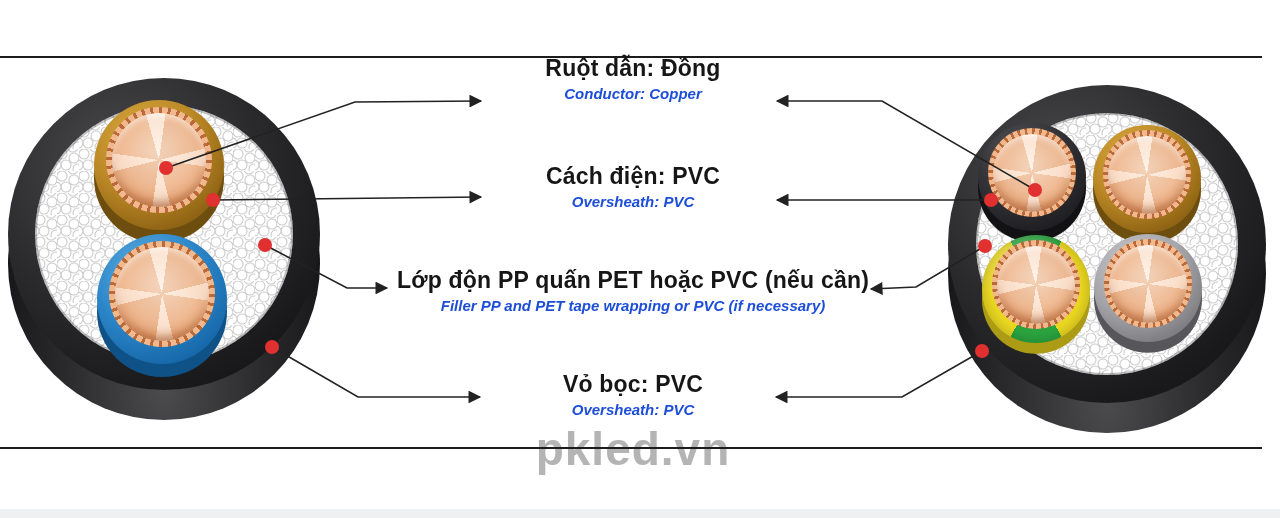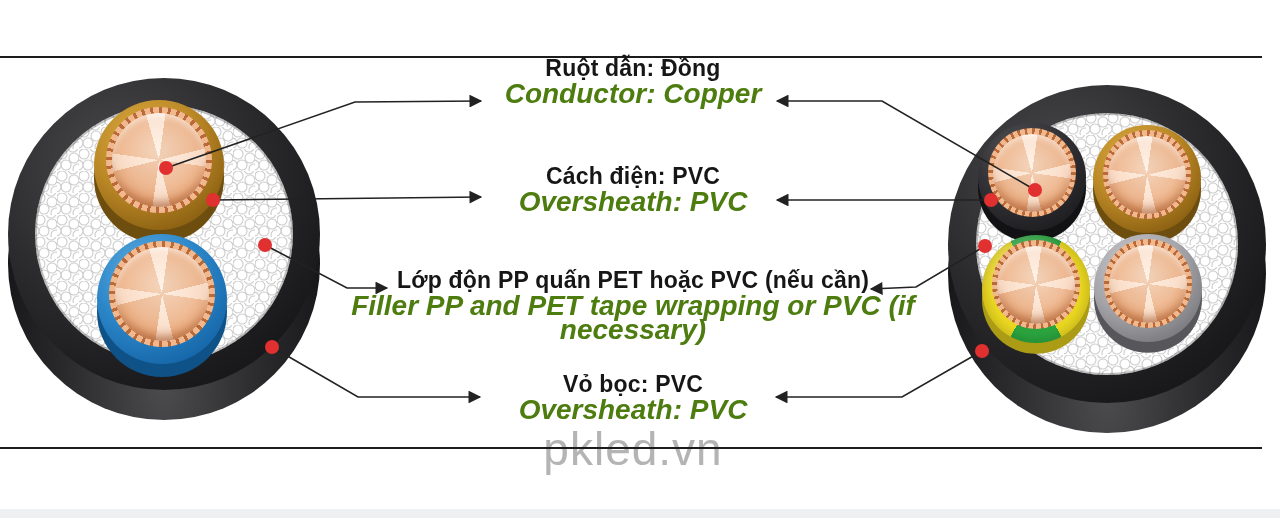--- a/index.html
+++ b/index.html
@@ -6,23 +6,23 @@
   .stage{position:relative;width:1280px;height:518px;background:#ffffff;overflow:hidden;
          font-family:"Liberation Sans",sans-serif;}
   .rule{position:absolute;left:0;width:1262px;height:2px;background:#1c1c1c;}
   .rule.top{top:56px;}
   .rule.bottom{top:447px;z-index:6;}
   .bottom-bar{position:absolute;left:0;top:509px;width:1280px;height:9px;background:#eef0f2;}
 
   
   .lbl{position:absolute;left:333px;width:600px;text-align:center;z-index:7;}
   .lbl .vi{font-weight:bold;font-size:23px;line-height:27px;color:#161616;letter-spacing:.2px;}
-  .lbl .en{font-weight:bold;font-style:italic;font-size:28px;line-height:24px;color:#4d7c0f;}
+  .lbl .en{font-weight:bold;font-style:italic;font-size:15px;line-height:24px;color:#1d4ed8;}
   .watermark{position:absolute;left:333px;top:422px;width:600px;text-align:center;z-index:5;
-             font-weight:normal;font-size:46px;color:#b4b4b4;letter-spacing:1px;}
+             font-weight:bold;font-size:46px;color:#b4b4b4;letter-spacing:1px;}
 
   
   .cable{position:absolute;}
   .cable-depth{position:absolute;inset:0;border-radius:50%;transform:translateY(30px);
     background:radial-gradient(ellipse at 50% 88%, #4c4c4f 0%, #2a2a2c 45%, #161618 78%);}
   .cable-face{position:absolute;inset:0;border-radius:50%;
     background:radial-gradient(circle at 35% 28%, #4a4a4c 0%, #2b2b2d 45%, #1a1a1c 75%, #0e0e0f 100%);}
   .filler{position:absolute;}
 
   

